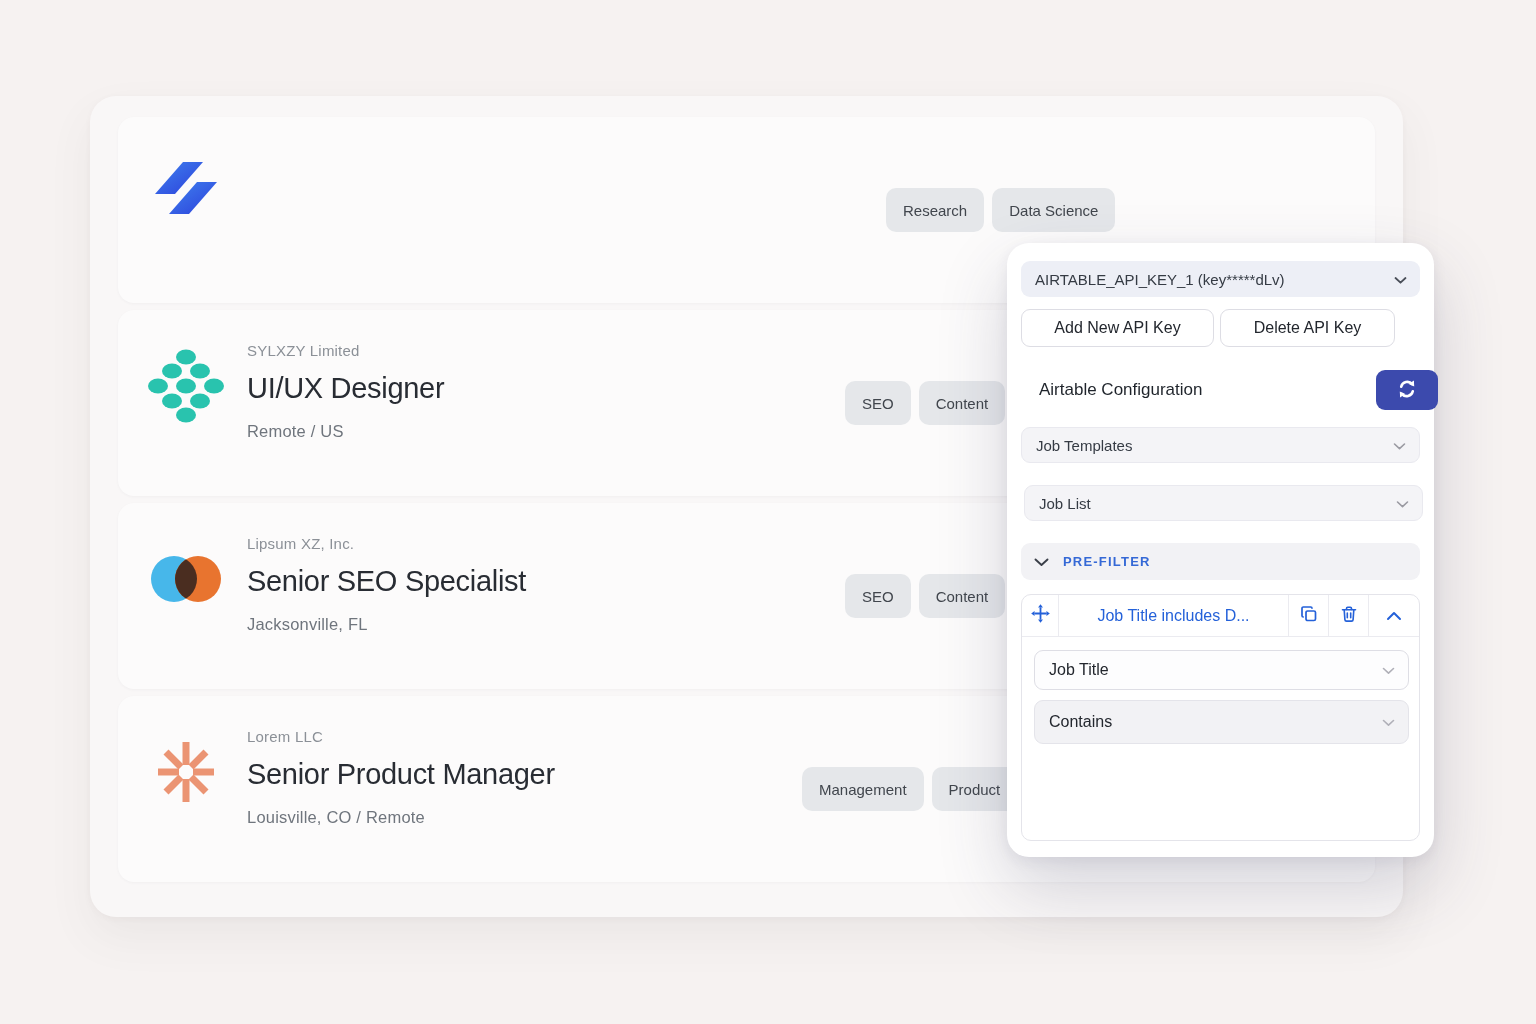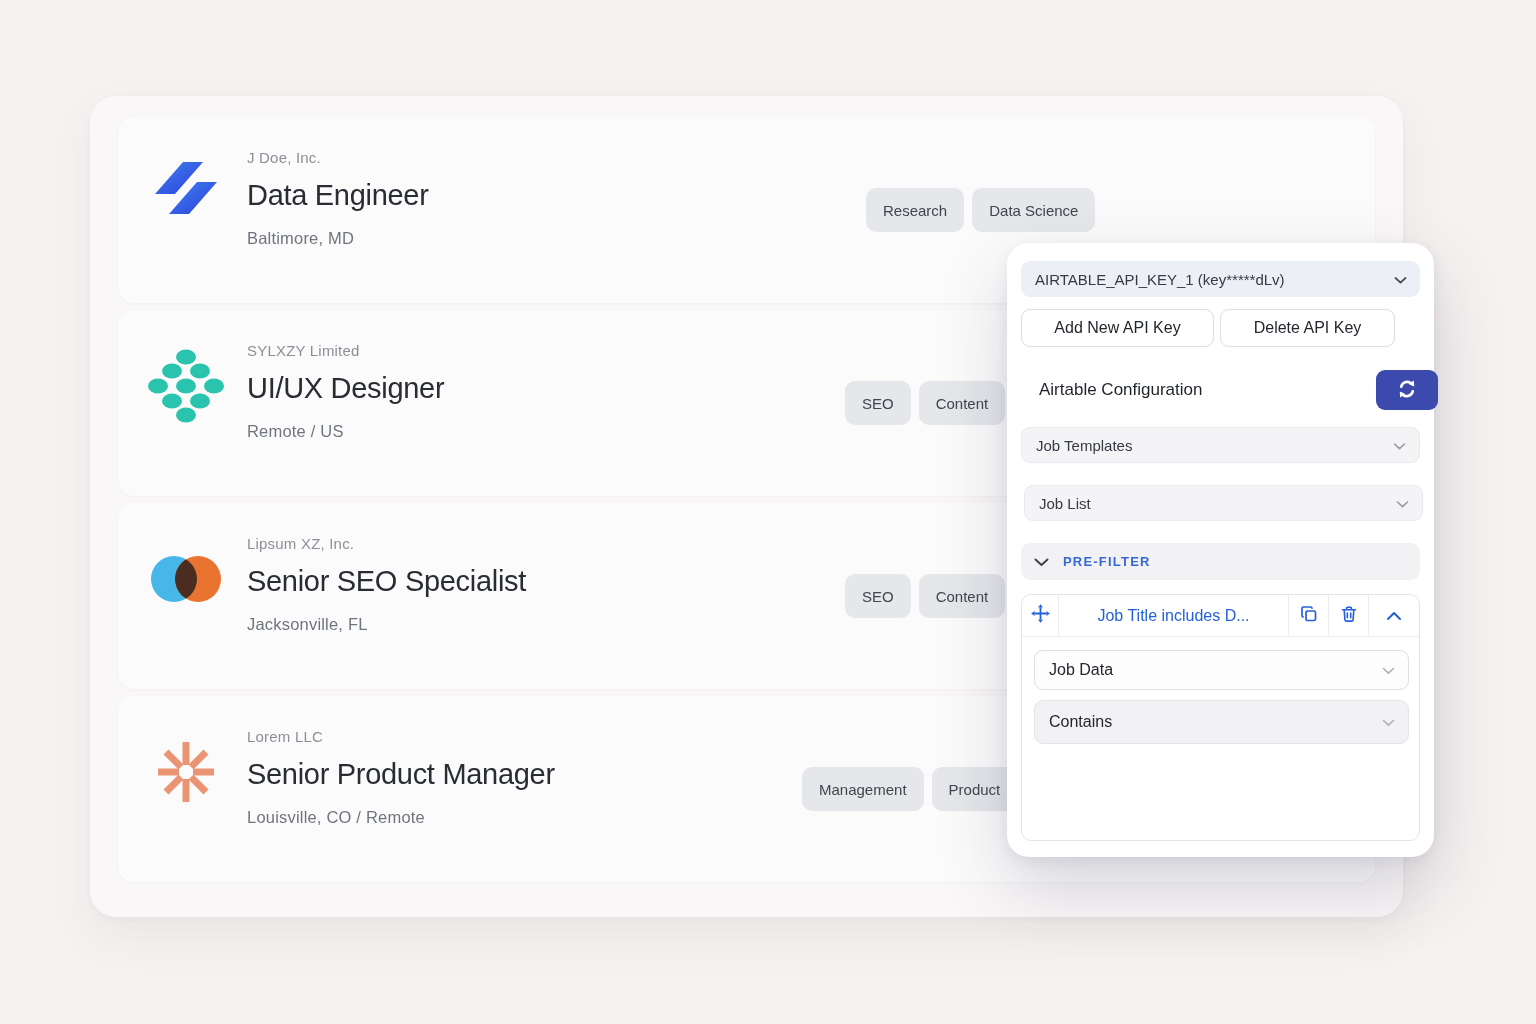--- a/index.html
+++ b/index.html
@@ -39,21 +39,21 @@
   .company {
     font-size: 15px; color: #8b9097; letter-spacing: 0.2px; margin-bottom: 13px;
   }
   .job-title {
     font-size: 29px; font-weight: 300; color: #282c33;
     letter-spacing: -0.3px; margin-bottom: 17px;
   }
   .location { font-size: 16.5px; color: #6f757d; letter-spacing: 0.2px; }
 
   .tags { position: absolute; top: 71px; display: flex; gap: 8px; }
-  .card-1 .tags { left: 728px; padding-left: 20px; }
+  .card-1 .tags { left: 748px; padding-left: 20px; }
   .card-2 .tags { left: 727px; }
   .card-3 .tags { left: 727px; }
   .card-4 .tags { left: 676px; padding-left: 8px; }
   .tag {
     height: 44px; display: flex; align-items: center;
     padding: 0 17px; background: #e5e7ea; border-radius: 10px;
     font-size: 15px; color: #41464d; white-space: nowrap;
   }
   .tag.partial { width: 74px; }
 
@@ -147,25 +147,20 @@
       <svg width="66" height="62" viewBox="0 0 66 62">
         <defs>
           <linearGradient id="bluegrad" x1="0" y1="0" x2="1" y2="1">
             <stop offset="0" stop-color="#4083ef"></stop>
               <stop offset="1" stop-color="#2b3eda"></stop>
           </linearGradient>
         </defs>
         <polygon points="30,0 50,0 22,32 2,32" fill="url(#bluegrad)"></polygon>
         <polygon points="44,20 64,20 36,52 16,52" fill="url(#bluegrad)"></polygon>
       </svg>
-    </div>
-    <div class="job-text">
-      <div class="company">J Doe, Inc.</div>
-      <div class="job-title">Data Engineer</div>
-      <div class="location">Baltimore, MD</div>
     </div>
     <div class="tags">
       <span class="tag">Research</span>
       <span class="tag">Data Science</span>
     </div>
   </div>
 
   <div class="job-card card-2">
     <div class="logo-box">
       <svg width="80" height="80" viewBox="0 0 80 80">
@@ -342,21 +337,21 @@
       <div class="fh-cell fh-collapse">
         <span>
           <svg width="16" height="10" viewBox="0 0 16 10">
               <polyline points="2,8 8,2 14,8" fill="none" stroke="#2461d9" stroke-width="2" stroke-linecap="round" stroke-linejoin="round"></polyline>
             </svg>
         </span>
       </div>
     </div>
 
     <div class="select inner-select field-select" style="position:absolute;">
-      <span>Job Data</span>
+      <span>Job Title</span>
       <span class="chev">
         <svg width="13" height="8" viewBox="0 0 13 8">
             <polyline points="1.5,1.5 6.5,6.2 11.5,1.5" fill="none" stroke="#b0b0b8" stroke-width="1.6" stroke-linecap="round" stroke-linejoin="round"></polyline>
           </svg>
       </span>
     </div>
 
     <div class="select inner-select operator-select" style="position:absolute;">
       <span>Contains</span>
       <span class="chev">

